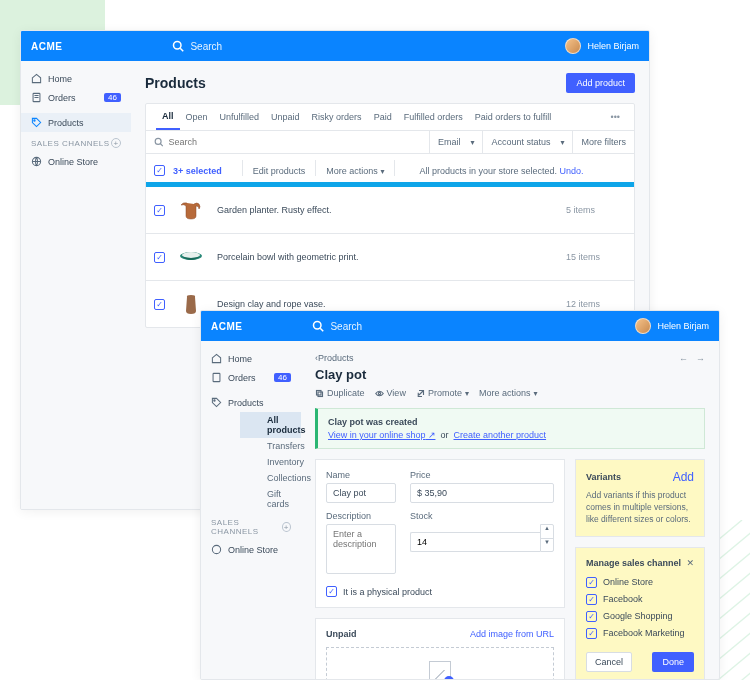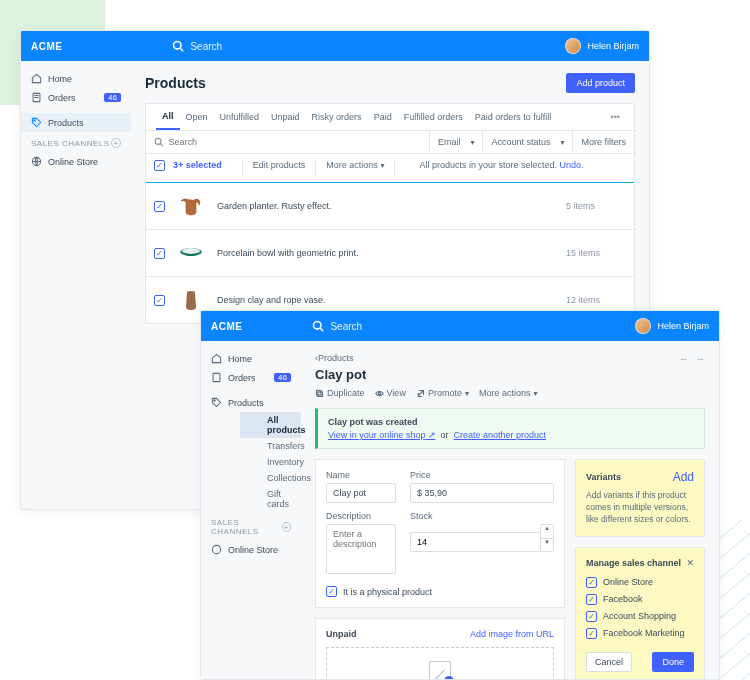--- a/index.html
+++ b/index.html
@@ -41,21 +41,21 @@
 .tab { padding: 7px 6px; cursor: pointer; }
 .tab.active { color: #1a2b3c; border-bottom: 2px solid #4060ff; font-weight: 600; }
 .more { margin-left: auto; color: #8a96a3; padding: 4px; cursor: pointer; }
 .filters { display: flex; border-bottom: 1px solid #e4e7eb; }
 .filters > div { padding: 6px 8px; font-size: 9px; color: #5a6b7c; display: flex; align-items: center; }
 .filters .sch { flex: 1; border-right: 1px solid #e4e7eb; }
 .filters .sch .sicon { width: 10px; height: 10px; margin-right: 5px; color: #8a96a3; }
 .filters .sch input { border: 0; outline: none; font-size: 9px; width: 100%; }
 .filters .fcol { border-right: 1px solid #e4e7eb; cursor: pointer; }
 .filters .fcol .chev { margin-left: 10px; }
-.bulkrow { display: flex; align-items: flex-start; padding: 6px 8px; border-bottom: 1px solid #0ea5e9; font-size: 9px; color: #5a6b7c; }
+.bulkrow { display: flex; align-items: flex-end; padding: 6px 8px; border-bottom: 5px solid #0ea5e9; font-size: 9px; color: #5a6b7c; }
 .cb { width: 11px; height: 11px; border: 1px solid #4060ff; border-radius: 2px; display: flex; align-items: center; justify-content: center; color: #4060ff; font-size: 8px; flex-shrink: 0; }
 .cb.on::after { content: "✓"; }
 .bulkrow .cb { margin-right: 8px; }
 .bulkrow .sel { color: #4060ff; font-weight: 600; margin-right: 10px; }
 .bulkrow .sep { width: 1px; height: 16px; background: #e4e7eb; margin: 0 10px; }
 .bulkrow .act { cursor: pointer; }
 .bulkrow .note { margin-left: 14px; }
 .bulkrow .undo { color: #4060ff; cursor: pointer; }
 .prow { display: flex; align-items: center; padding: 12px 8px; border-bottom: 1px solid #e4e7eb; font-size: 9px; color: #3b4a5a; }
 .prow:last-child { border-bottom: 0; }
@@ -417,21 +417,21 @@
               <div class="item">
                   <span class="cb on"></span>
                   <span>Online Store</span>
                 </div>
               <div class="item">
                   <span class="cb on"></span>
                   <span>Facebook</span>
                 </div>
               <div class="item">
                   <span class="cb on"></span>
-                  <span>Account Shopping</span>
+                  <span>Google Shopping</span>
                 </div>
               <div class="item">
                   <span class="cb on"></span>
                   <span>Facebook Marketing</span>
                 </div>
             </div>
             <div class="btnrow">
               <button class="btn-sec">Cancel</button>
               <button class="btn-primary">Done</button>
             </div>

